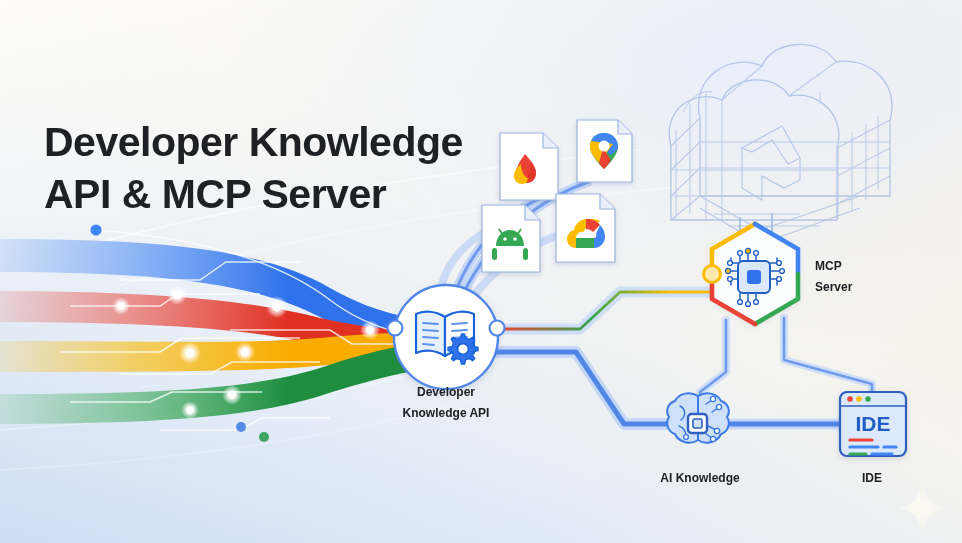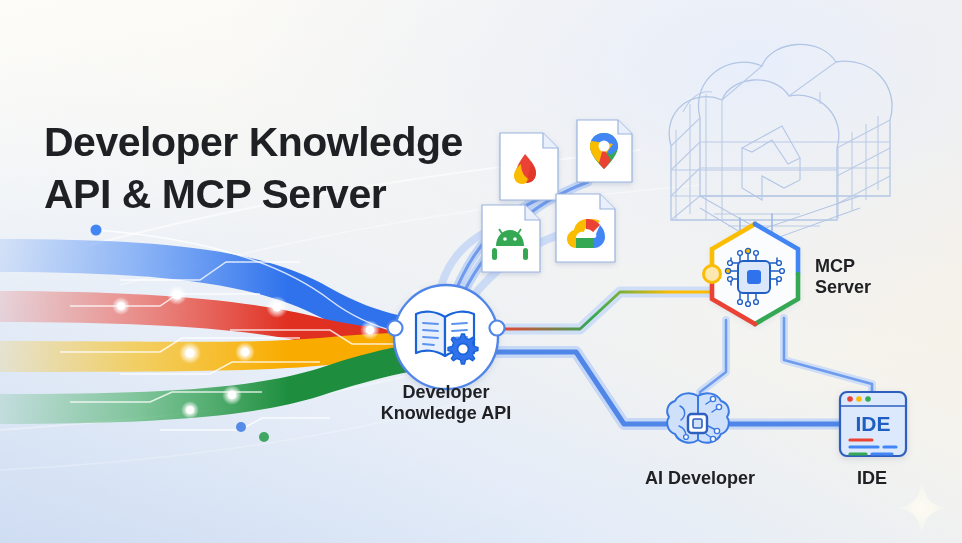--- a/index.html
+++ b/index.html
@@ -12,21 +12,21 @@
   svg.layer{position:absolute;left:0;top:0;width:962px;height:543px;}
   .title{
     position:absolute;left:44px;top:72px;width:520px;
     font-size:41px;line-height:52px;font-weight:700;
     color:#1f2023;letter-spacing:-0.5px;
     font-family:"Liberation Sans", sans-serif;
     white-space:pre-line;z-index:40;margin-top:44px;
   }
   .nodelabel{
     position:absolute;z-index:40;color:#202124;
-    font-size:18px;line-height:21px;font-weight:600;
+    font-size:12px;line-height:21px;font-weight:600;
     font-family:"Liberation Sans", sans-serif;
     white-space:pre-line;
   }
   #lbl-hub{left:341px;top:382px;width:210px;text-align:center;}
   #lbl-mcp{left:815px;top:256px;width:130px;text-align:left;}
   #lbl-ai{left:625px;top:468px;width:150px;text-align:center;}
   #lbl-ide{left:812px;top:468px;width:120px;text-align:center;}
 </style>
 </head>
 <body>
@@ -359,15 +359,15 @@
     </g>
   </svg>
 
   <div class="title">Developer Knowledge
 API &amp; MCP Server</div>
 
   <div class="nodelabel" id="lbl-hub">Developer
 Knowledge API</div>
   <div class="nodelabel" id="lbl-mcp">MCP
 Server</div>
-  <div class="nodelabel" id="lbl-ai">AI Developer</div>
+  <div class="nodelabel" id="lbl-ai">AI Knowledge</div>
   <div class="nodelabel" id="lbl-ide">IDE</div>
 </div>
 
 </body></html>

